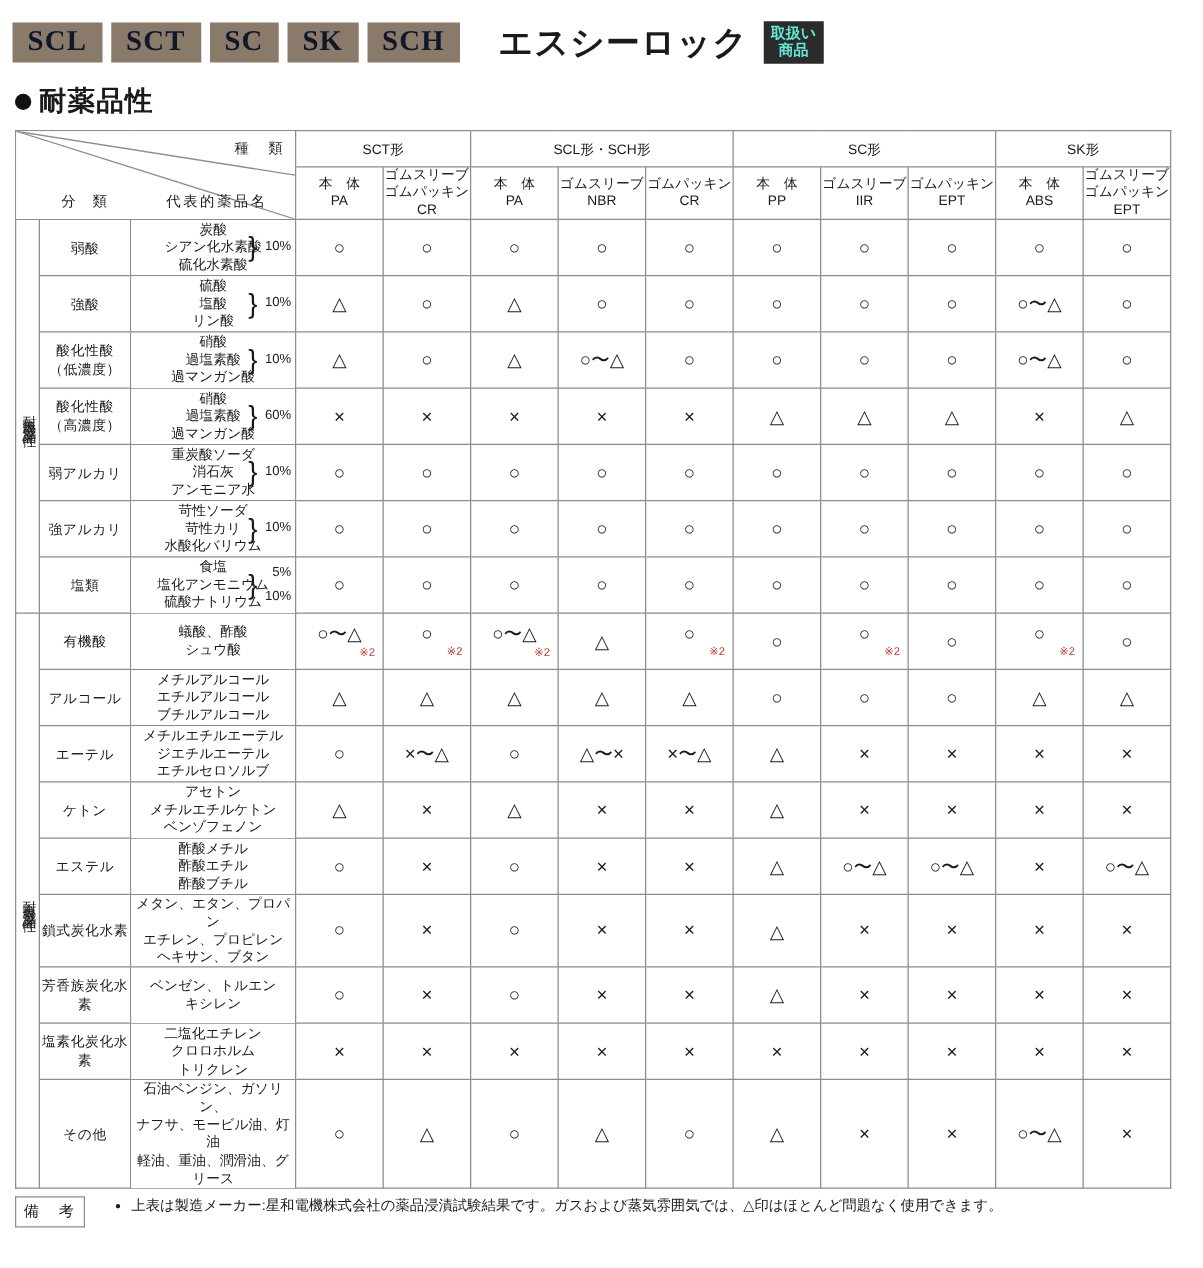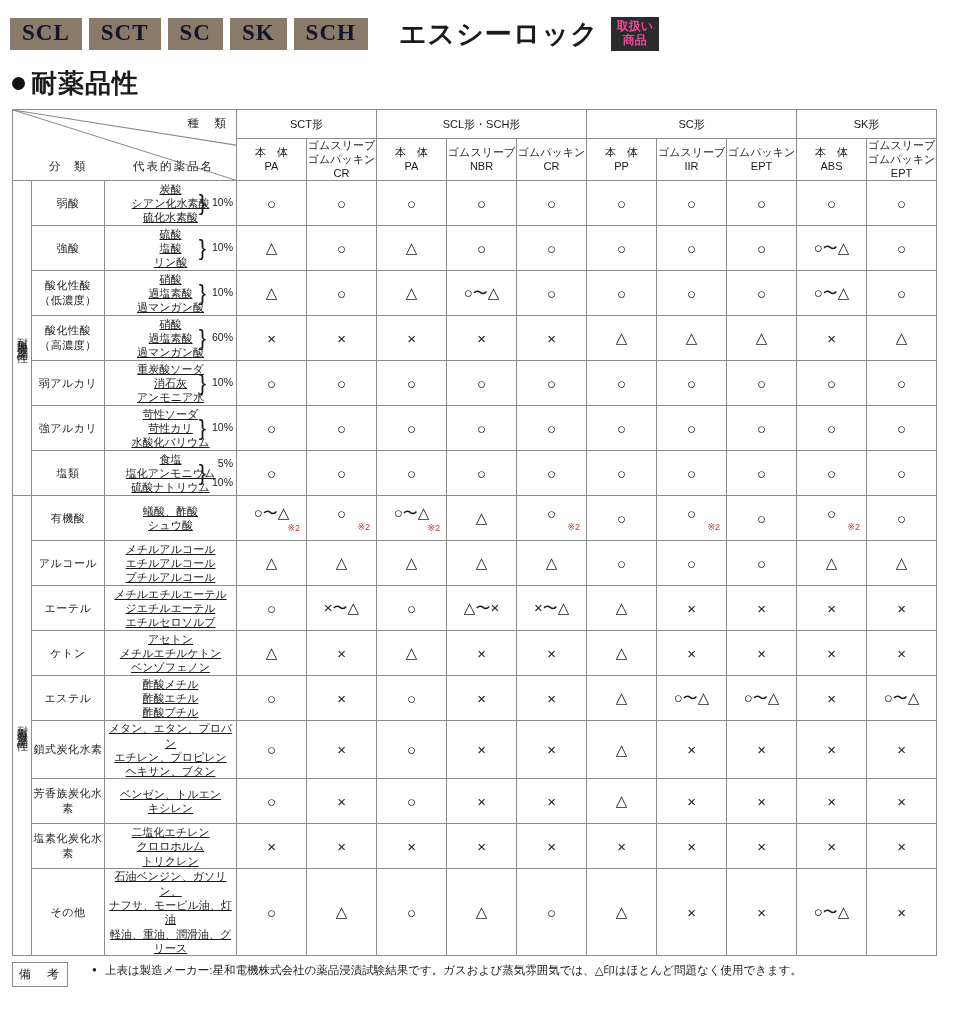--- a/index.html
+++ b/index.html
@@ -18,28 +18,28 @@
     background:#8a7a6a;color:#0f172a;font-size:23px;font-weight:bold;
     padding:3px 12px 5px;margin-right:7px;letter-spacing:1px;
     font-family:"Liberation Serif","DejaVu Serif",serif;
     line-height:1.05;
   }
   .brand{
     font-size:27px;font-weight:bold;letter-spacing:1px;margin-left:24px;
     color:#1a1a1a;
   }
   .badge{
-    margin-left:12px;background:#2b2b2b;color:#ec4899;font-size:12px;
+    margin-left:12px;background:#2b2b2b;color:#5eead4;font-size:12px;
     line-height:1.15;padding:3px 6px;text-align:center;font-weight:bold;
   }
   .badge div{white-space:nowrap;}
 
   .sectitle{
     display:flex;align-items:center;margin:14px 0 8px 12px;
-    font-size:26px;font-weight:bold;letter-spacing:1px;text-align:right;
+    font-size:22px;font-weight:bold;letter-spacing:1px;text-align:right;
   }
   .sectitle .dot{
     width:13px;height:13px;border-radius:50%;background:#111;margin-right:6px;
   }
 
   
   table.chem{
     border-collapse:collapse;
     margin-left:12px;
     width:814px;
@@ -77,21 +77,21 @@
     padding:0;
   }
 
   .cat{
     width:73px;font-size:12.5px;letter-spacing:0.5px;text-align:center;margin-left:19px;
   }
   .chem-cell{
     width:132px;text-align:left;padding:3px 2px 3px 6px;font-size:10.5px;
     line-height:1.3;position:relative;
   }
-  .chem-cell .lines{display:inline-block;text-decoration:underline;}
+  .chem-cell .lines{display:inline-block;}
   .chem-cell .pct{
     position:absolute;right:3px;top:50%;transform:translateY(-50%);
     font-size:10.5px;white-space:nowrap;
   }
   .chem-cell .brace{
     position:absolute;right:30px;top:50%;transform:translateY(-50%);
     font-size:22px;line-height:1;
   }
   .chem-cell .pct2{
     position:absolute;right:3px;font-size:10.5px;white-space:nowrap;

